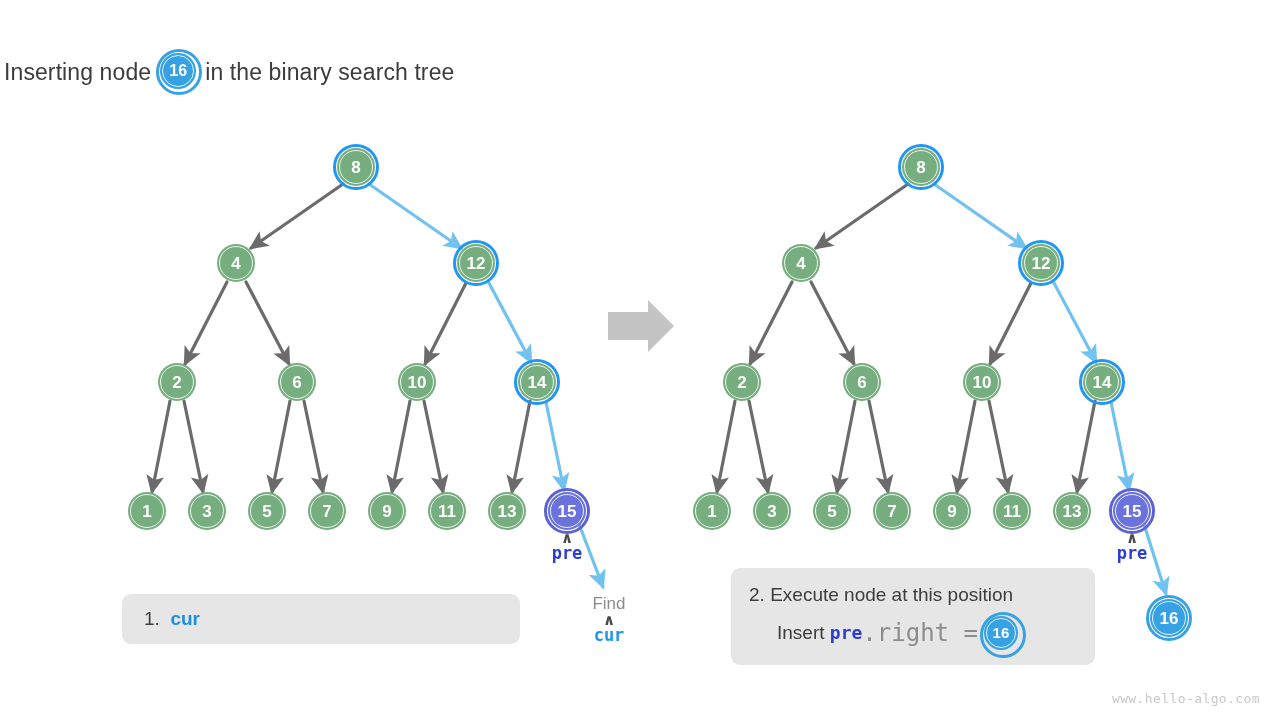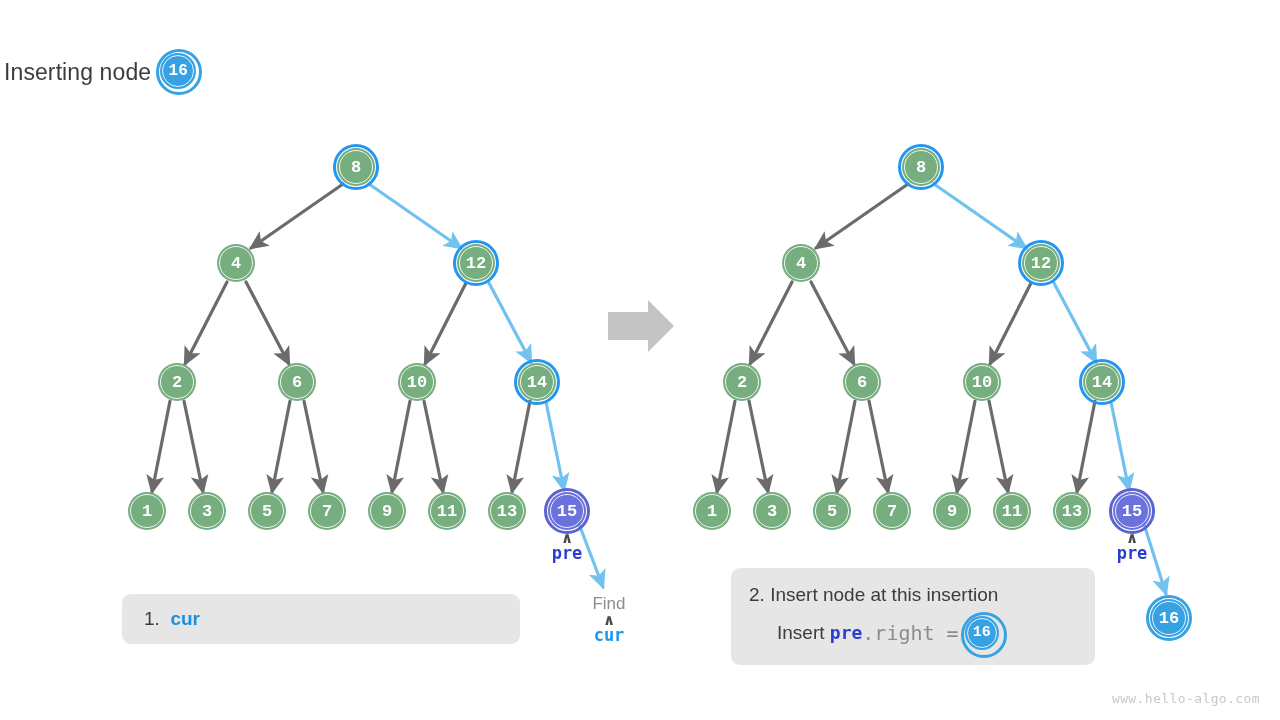--- a/index.html
+++ b/index.html
@@ -30,21 +30,21 @@
     box-sizing:border-box;
     display:flex;align-items:center;justify-content:center;
     color:#ffffff;font-size:17px;font-weight:bold;
     line-height:1;
   }
   .node .ring-in{
     position:absolute;left:2px;top:2px;width:34px;height:34px;
     border-radius:50%;border:1.4px solid rgba(255,255,255,.85);
     box-sizing:border-box;
   }
-  .node span.val{position:relative;z-index:2;font-family:Liberation Mono, monospace;}
+  .node span.val{position:relative;z-index:2;}
   .node.green{background:#77ae7f;}
   .node.blue{background:#36a2e3;}
   .node.purple{background:#6b72db;}
   .node.hl::after{
     content:"";position:absolute;left:-4px;top:-4px;
     width:46px;height:46px;border-radius:50%;
     border:3px solid #2196f3;box-sizing:border-box;
   }
   .node.hlp::after{
     content:"";position:absolute;left:-4px;top:-4px;
@@ -82,21 +82,21 @@
     display:flex;flex-direction:column;justify-content:center;
   }
   .caption .line{display:flex;align-items:center;white-space:pre;}
   .caption .bold-blue{color:#1b8fe0;font-weight:bold;}
   .caption .mono-blue{
     color:#2c3ed1;font-weight:bold;
     font-family:"DejaVu Sans Mono", monospace;font-size:18px;
   }
   .caption .mono-gray{
     color:#8c8c8c;
-    font-family:"DejaVu Sans Mono", monospace;font-size:20px;
+    font-family:"DejaVu Sans Mono", monospace;font-size:24px;
   }
   .caption .chip{
     position:relative;display:inline-block;
     width:34px;height:34px;margin-left:6px;
   }
   .caption .chip .node{width:34px;height:34px;font-size:15px;}
   .caption .chip .node .ring-in{left:2px;top:2px;width:30px;height:30px;}
 
   .watermark{
     position:absolute;right:20px;bottom:14px;
@@ -106,21 +106,21 @@
 </style>
 </head>
 <body>
 
 <div id="stage">
 
   <div class="title">
     <span class="seg">Inserting node</span><span class="inline-node"><span class="node blue hlc" style="left:0;top:-1px;width:36px;height:36px;font-size:16px;">
           <span class="ring-in" style="left:2px;top:2px;width:32px;height:32px;"></span>
           <span class="val">16</span>
-        </span></span>
+        </span></span><span class="seg">in the binary search tree</span>
   </div>
 
   <svg class="layer" viewBox="0 0 1280 720">
     <defs>
       <marker id="ag" markerWidth="7" markerHeight="7" refX="5.2" refY="3.2" orient="auto">
         <path d="M0,0.4 L6,3.2 L0,6 L1.4,3.2 Z" fill="#6b6b6b"></path>
       </marker>
       <marker id="ab" markerWidth="7" markerHeight="7" refX="5.2" refY="3.2" orient="auto">
         <path d="M0,0.4 L6,3.2 L0,6 L1.4,3.2 Z" fill="#72c2ef"></path>
       </marker>
@@ -324,21 +324,21 @@
   </div>
 
   <div class="caption" id="caption-left" style="left:122px;top:594px;width:398px;height:50px;padding:0 22px;box-sizing:border-box;">
     <div class="line">
       <span>1.</span><span>&nbsp;</span><span>&nbsp;</span><span class="bold-blue">cur</span>
     </div>
   </div>
 
   <div class="caption" id="caption-right" style="left:731px;top:568px;width:364px;height:97px;padding:0 18px;box-sizing:border-box;gap:10px;">
     <div class="line">
-      <span>2.</span><span>&nbsp;</span><span>Insert node at this insertion</span>
+      <span>2.</span><span>&nbsp;</span><span>Execute node at this position</span>
     </div>
     <div class="line" style="padding-left:28px;">
       <span>Insert</span><span>&nbsp;</span><span class="mono-blue">pre</span><span class="mono-gray">.right =</span><span class="chip"><span class="node blue hlc" style="left:0;top:0;"><span class="ring-in"></span><span class="val">16</span></span></span>
     </div>
   </div>
 
   <div class="watermark">www.hello-algo.com</div>
 
 </div>
 

